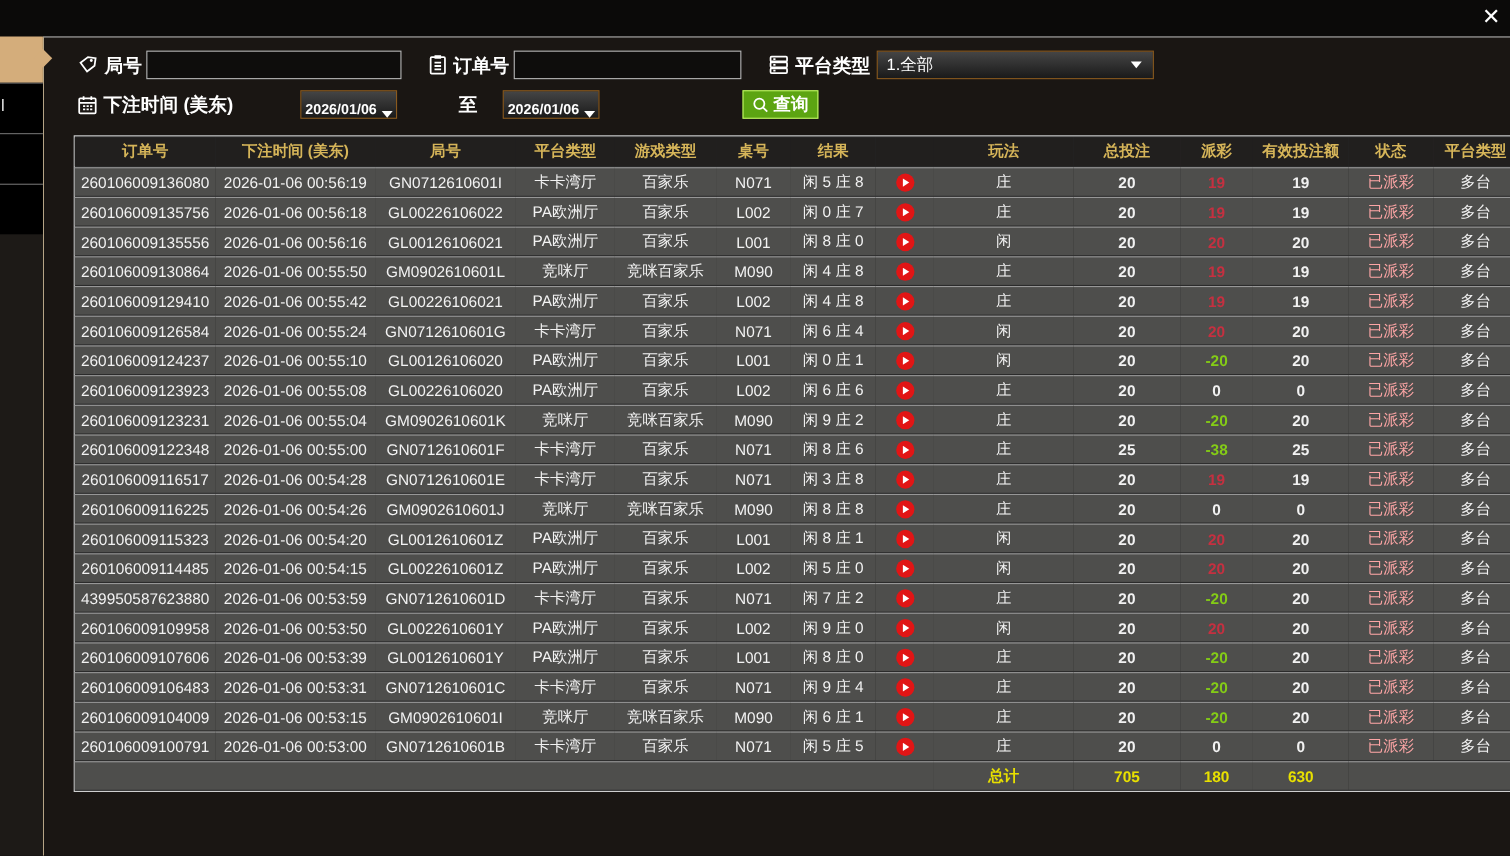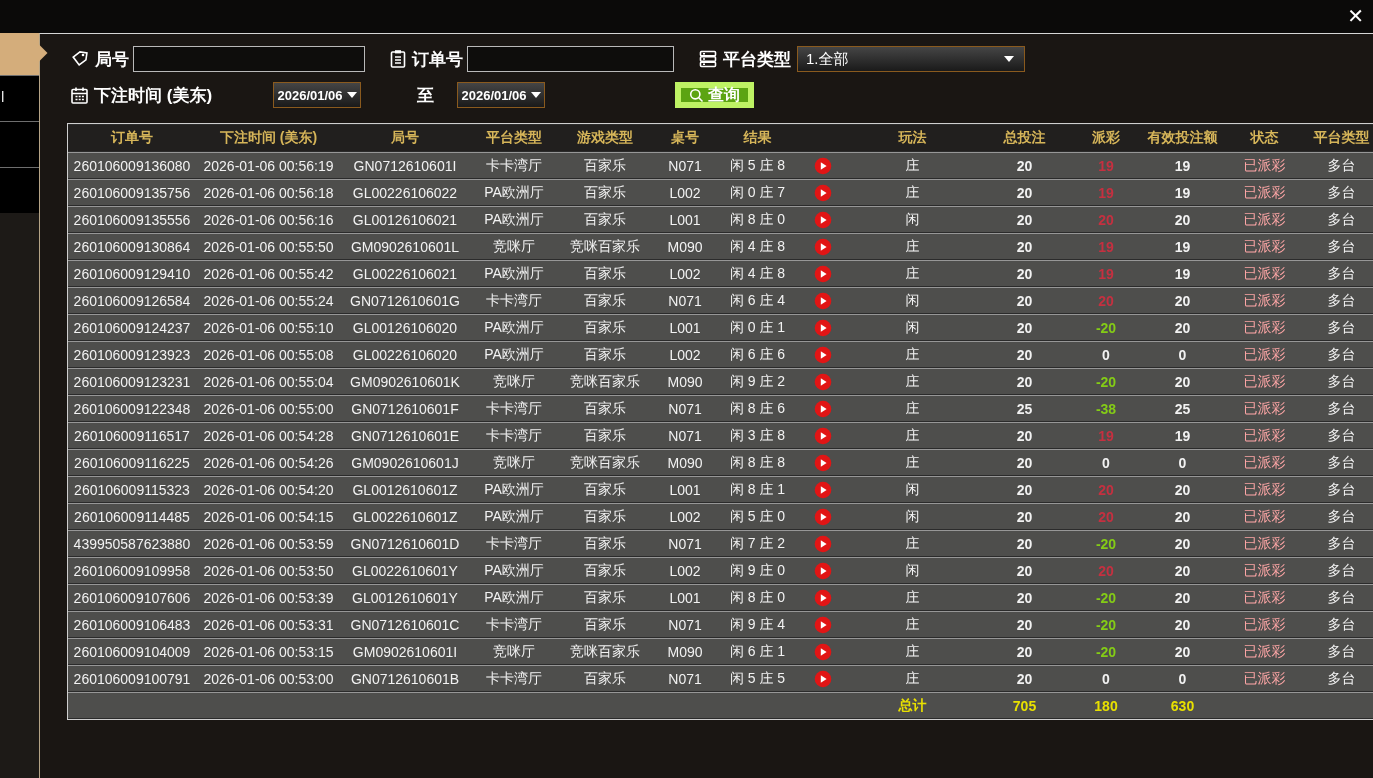--- a/index.html
+++ b/index.html
@@ -22,26 +22,26 @@
 
   
   .filters { padding:11px 0 0 20px; }
   .frow { display:flex; align-items:center; height:28px; }
   .frow2 { margin-top:9px; height:26px; }
   .flabel { display:flex; align-items:center; gap:5px; font-size:17px; font-weight:bold; color:#fff; white-space:nowrap; }
   .ficon { display:inline-flex; }
   .text-input { width:232px; height:26px; background:#0e0d0c; border:1px solid #b9b9b9; color:#eee; font-size:14px; padding:0 6px; margin-left:4px; }
   .text-input.order { width:207px; }
   .sel { display:flex; align-items:center; position:relative; height:26px; background:linear-gradient(#454545,#1a1a1a); border:1px solid #8a5a1e; color:#fff; cursor:pointer; }
-  .platform-sel { width:228px; font-size:15px; padding-left:8px; margin-left:6px; }
-  .date-sel { width:88px; font-size:13px; font-weight:bold; justify-content:center; gap:4px; }
+  .platform-sel { width:252px; font-size:15px; padding-left:8px; margin-left:6px; }
+  .date-sel { width:88px; font-size:13px; font-weight:bold; justify-content:center; gap:4px;align-items:flex-end; }
   .arrow-down { width:0; height:0; border-left:5px solid transparent; border-right:5px solid transparent; border-top:6px solid #fff; }
   .platform-sel .arrow-down { position:absolute; right:10px; }
   .zhi { font-size:17px; font-weight:bold; }
-  .query-btn { display:flex; align-items:center; gap:4px; height:26px; padding:0 8px; background:#5ca412; border:6px solid #bef264; color:#fff; font-size:16px; font-weight:bold; cursor:pointer; }
+  .query-btn { display:flex; align-items:center; gap:4px; height:26px; padding:0 8px; background:#5ca412; border:1px solid #bef264; color:#fff; font-size:16px; font-weight:bold; cursor:pointer; }
 
   
   .grid-wrap { margin:15px 0 0 17px; }
   table { border-collapse:separate; border-spacing:0 1px; width:1312px; background:#2b2b2b; border:1px solid #cfcfcf; table-layout:fixed; }
   th { height:26px; background:#211f1e; color:#d6b559; font-size:14px; font-weight:bold; text-align:center; }
   td { height:26px; background:#4e4e4c; color:#f2f2f2; font-size:14px; text-align:center; border-top:1px solid #979797; white-space:nowrap; overflow:hidden; }
   tr.totals td { font-weight:bold; }
   td.pos { color:#c53040; font-weight:bold; }
   td.neg { color:#84cc16; font-weight:bold; }
   td.zero { color:#f2f2f2; font-weight:bold; }

